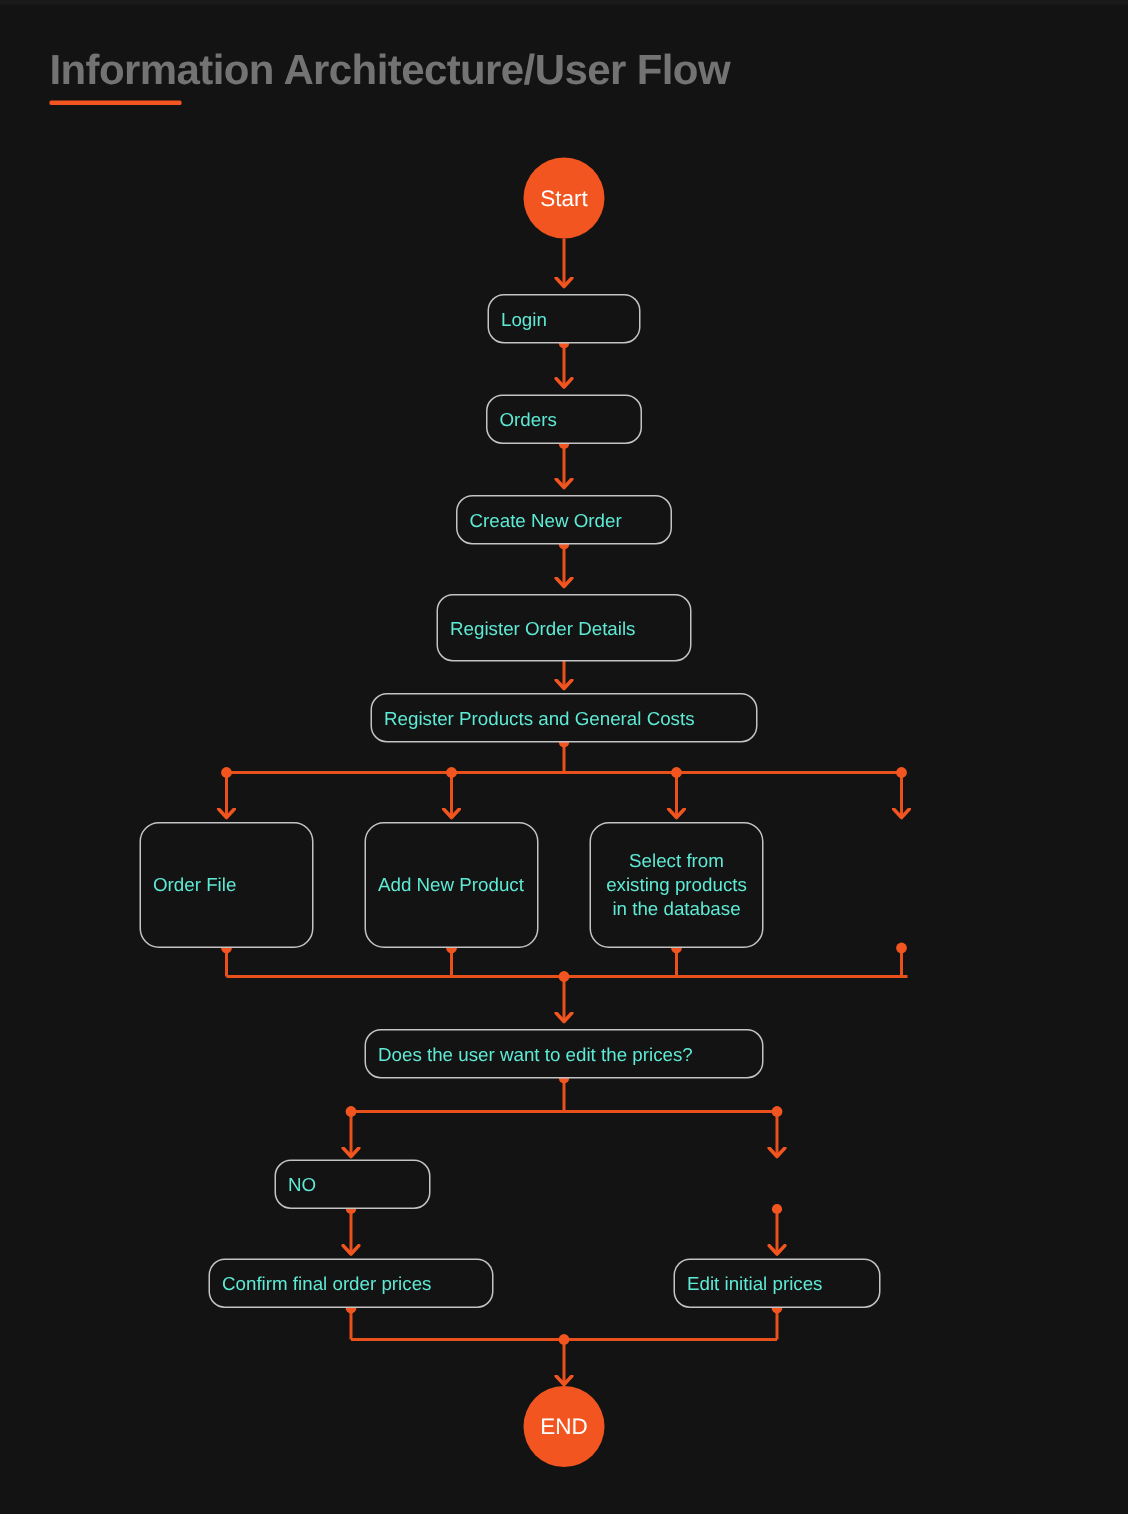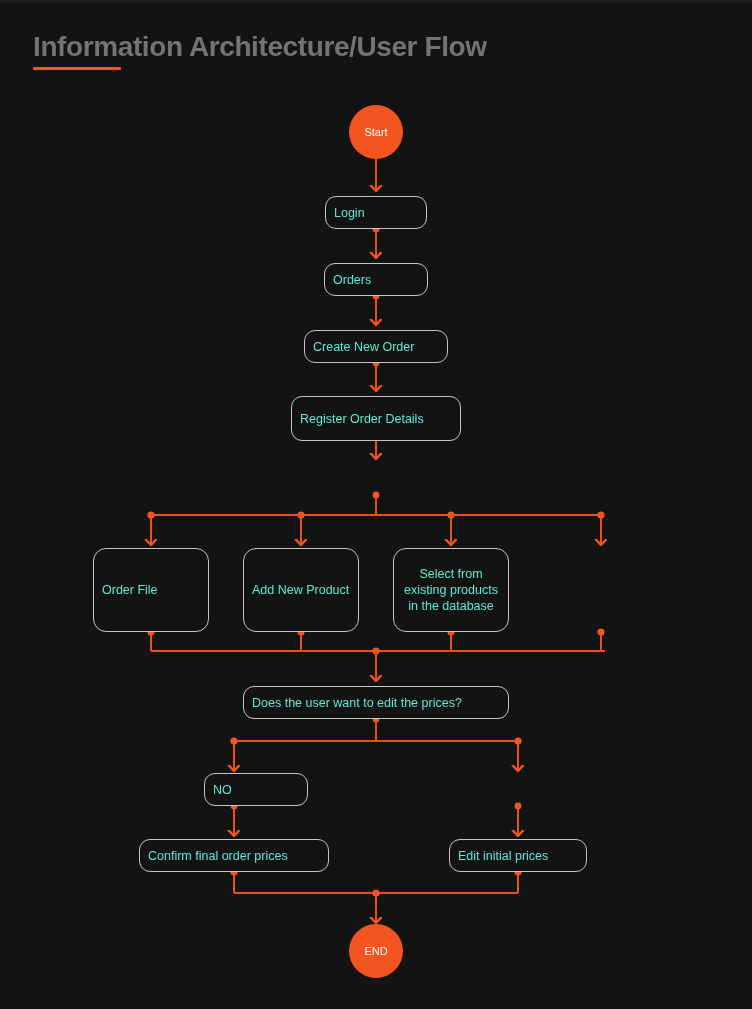--- a/index.html
+++ b/index.html
@@ -74,21 +74,21 @@
     border-radius: 13px;
   }
   .terminator {
     position: absolute;
     box-sizing: border-box;
     border-radius: 50%;
     background: #f2551f;
     display: flex;
     align-items: center;
     justify-content: center;
-    font-size: 11px;
+    font-size: 15px;
     color: #ffffff;
   }
 </style>
 </head>
 <body>
 
 <div id="canvas">
 
   <div class="top-strip"></div>
 
@@ -180,39 +180,42 @@
   </div>
 
   <div class="node" style="left:304px; top:330px; width:144px; height:33px;">
     <span>Create New Order</span>
   </div>
 
   <div class="node" style="left:291px; top:396px; width:170px; height:45px;">
     <span>Register Order Details</span>
   </div>
 
+  <div class="node" style="left:247px; top:462px; width:258px; height:33px;">
+    <span>Register Products and General Costs</span>
+  </div>
 
   <div class="node tall" style="left:93px; top:548px; width:116px; height:84px;">
     <span>Order File</span>
   </div>
 
   <div class="node tall" style="left:243px; top:548px; width:116px; height:84px;">
     <span>Add New Product</span>
   </div>
 
   <div class="node tall" style="left:393px; top:548px; width:116px; height:84px;">
     <span>Select from existing products in the database</span>
   </div>
 
 
   <div class="node" style="left:243px; top:686px; width:266px; height:33px;">
     <span>Does the user want to edit the prices?</span>
   </div>
 
-  <div class="node" style="left:183px; top:773px; width:104px; height:33px;margin-left:21px;">
+  <div class="node" style="left:183px; top:773px; width:104px; height:33px;">
     <span>NO</span>
   </div>
 
 
   <div class="node" style="left:139px; top:839px; width:190px; height:33px;">
     <span>Confirm final order prices</span>
   </div>
 
   <div class="node" style="left:449px; top:839px; width:138px; height:33px;">
     <span>Edit initial prices</span>

